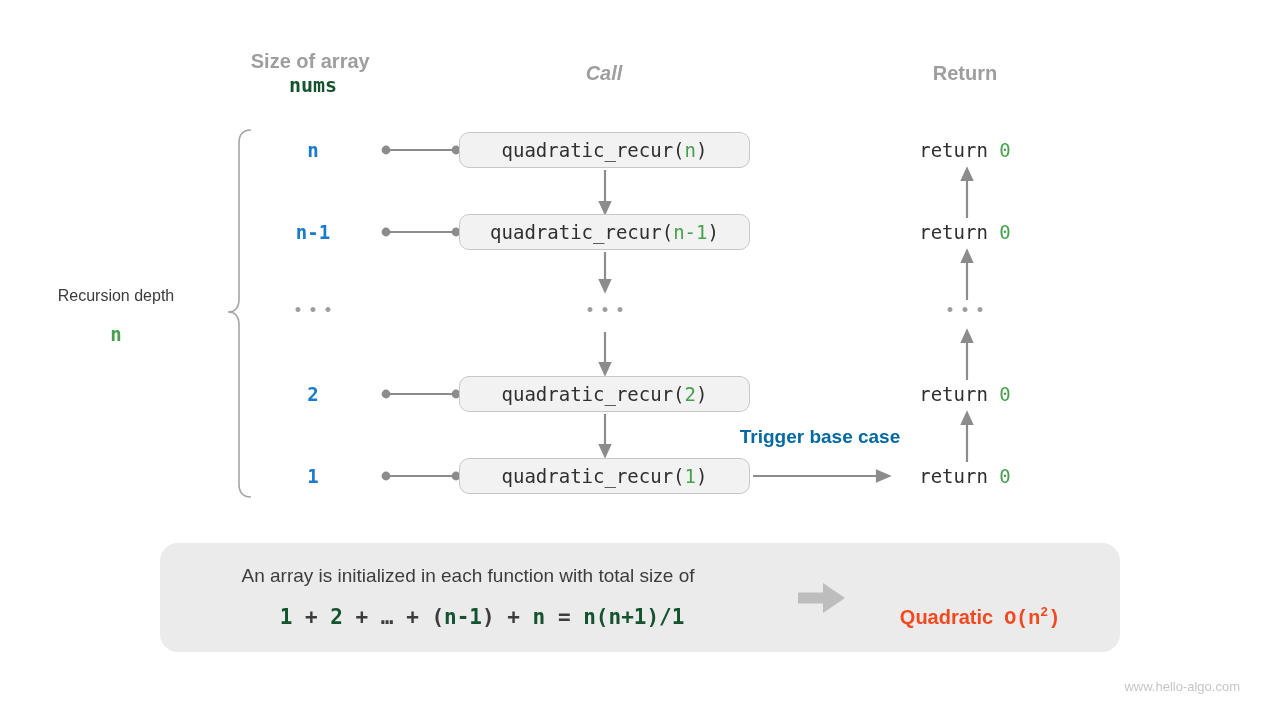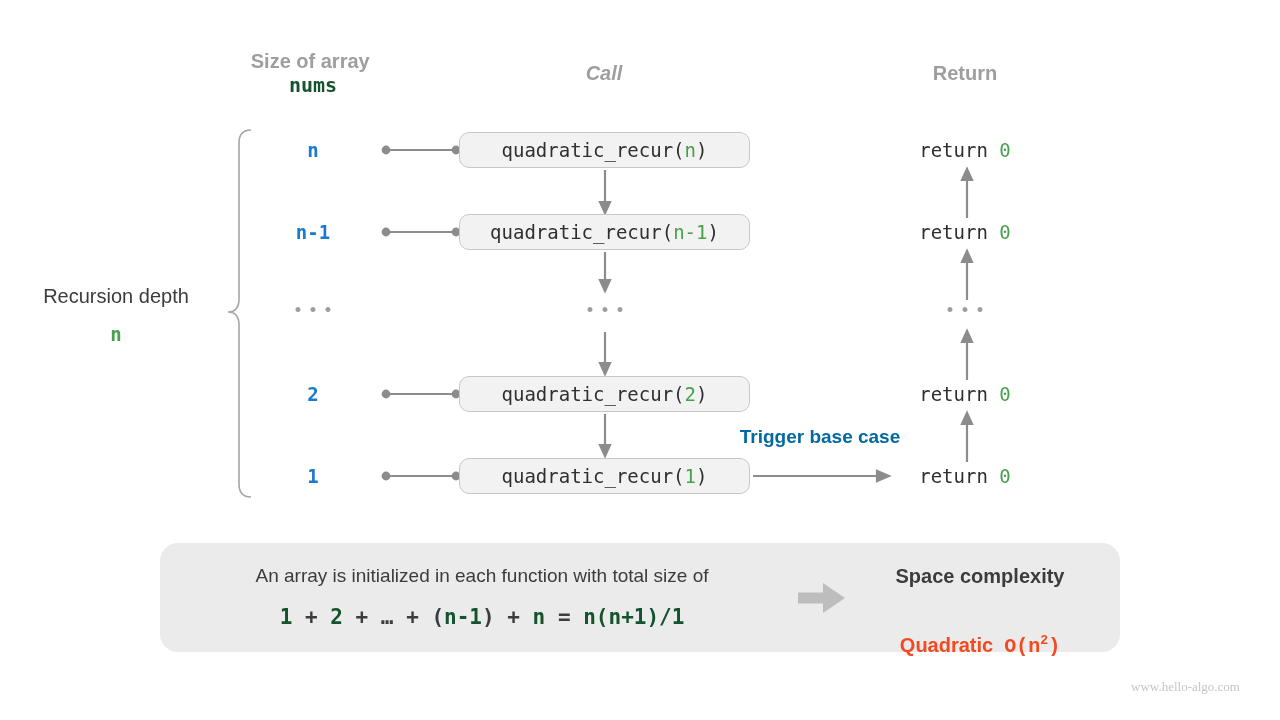--- a/index.html
+++ b/index.html
@@ -26,36 +26,36 @@
             font-family:"DejaVu Sans Mono", monospace;font-size:19px;font-weight:500;color:#2f2f2f;}
 
   
   .return-text{font-family:"DejaVu Sans Mono", monospace;font-size:19px;font-weight:500;color:#2f2f2f;white-space:pre;}
 
   
   .dots{font-family:"DejaVu Sans", sans-serif;font-size:14px;font-weight:bold;color:#9e9e9e;
         letter-spacing:6px;text-indent:6px;}
 
   
-  .recursion-label{font-size:20px;color:#3c3c3c;}
+  .recursion-label{font-size:16px;color:#3c3c3c;}
   .recursion-n{font-family:"DejaVu Sans Mono", monospace;font-size:19px;font-weight:bold;color:#47a04b;}
 
   
   .trigger{font-size:19px;font-weight:bold;color:#0369a1;}
 
   
   .panel{left:160px;top:543px;width:960px;height:109px;background:#ebebeb;border-radius:18px;}
   .panel-caption{font-size:19px;color:#3c3c3c;}
   .panel-formula{font-family:"DejaVu Sans Mono", monospace;font-size:21px;font-weight:bold;white-space:pre;}
   .panel-title{font-size:20px;font-weight:bold;color:#3c3c3c;}
   .panel-result{font-size:20px;font-weight:bold;color:#f2491e;}
   .panel-result .code{font-family:Liberation Mono, monospace;}
   .panel-result sup{font-size:13px;}
 
-  .watermark{font-family:Liberation Serif, serif;font-size:13px;color:#c6c6c6;margin-left:8px;}
+  .watermark{font-family:Liberation Sans, sans-serif;font-size:13px;color:#c6c6c6;margin-left:8px;}
 
   svg.overlay{position:absolute;left:0;top:0;pointer-events:none;}
 </style>
 </head>
 <body>
 
 <div class="canvas">
 
   <svg class="overlay" width="1280" height="720" viewBox="0 0 1280 720">
 
@@ -158,32 +158,31 @@
     <span>quadratic_recur</span>
       <span>(</span>
       <span class="green">1</span>
       <span>)</span>
   </div>
   <div class="abs center return-text" style="left:885px;top:464px;width:160px;height:24px;">
     <span>return </span><span class="green">0</span>
   </div>
 
   <div class="abs panel">
-    <div class="abs center panel-caption" style="left:20px;top:20px;width:604px;height:26px;text-align:right;">An array is initialized in each function with total size of</div>
+    <div class="abs center panel-caption" style="left:6px;top:20px;width:604px;height:26px;text-align:right;">An array is initialized in each function with total size of</div>
     <div class="abs center panel-formula" style="left:20px;top:60px;width:604px;height:28px;">
       <span class="blue">1</span><span class="dark"> + </span><span class="blue">2</span><span class="dark"> + </span><span class="dark">…</span><span class="dark"> + </span><span class="dark">(</span><span class="blue">n-1</span><span class="dark">)</span><span class="dark"> + </span><span class="blue">n</span><span class="dark"> = </span><span class="blue">n(n+1)/1</span>
     </div>
 
     <svg class="abs" style="left:638px;top:40px;" width="48" height="30" viewBox="0 0 48 30">
       <rect x="0" y="9.5" width="25" height="11" fill="#bdbdbd"></rect>
       <polygon points="25,0 47,15 25,30" fill="#bdbdbd"></polygon>
     </svg>
 
-    <div class="abs center panel-title" style="left:700px;top:20px;width:240px;height:26px;">Space complexity</div>
-    <div class="abs center panel-result" style="left:700px;top:60px;width:240px;height:28px;margin-top:28px;">
+    <div class="abs center panel-result" style="left:700px;top:60px;width:240px;height:28px;">
       <span>Quadratic</span>
         <span style="white-space:pre">&nbsp;&nbsp;</span>
         <span class="code"><span>O(n</span><sup>2</sup><span>)</span></span>
     </div>
   </div>
 
   <div class="abs watermark" style="right:40px;top:679px;">www.hello-algo.com</div>
 
 </div>
 

